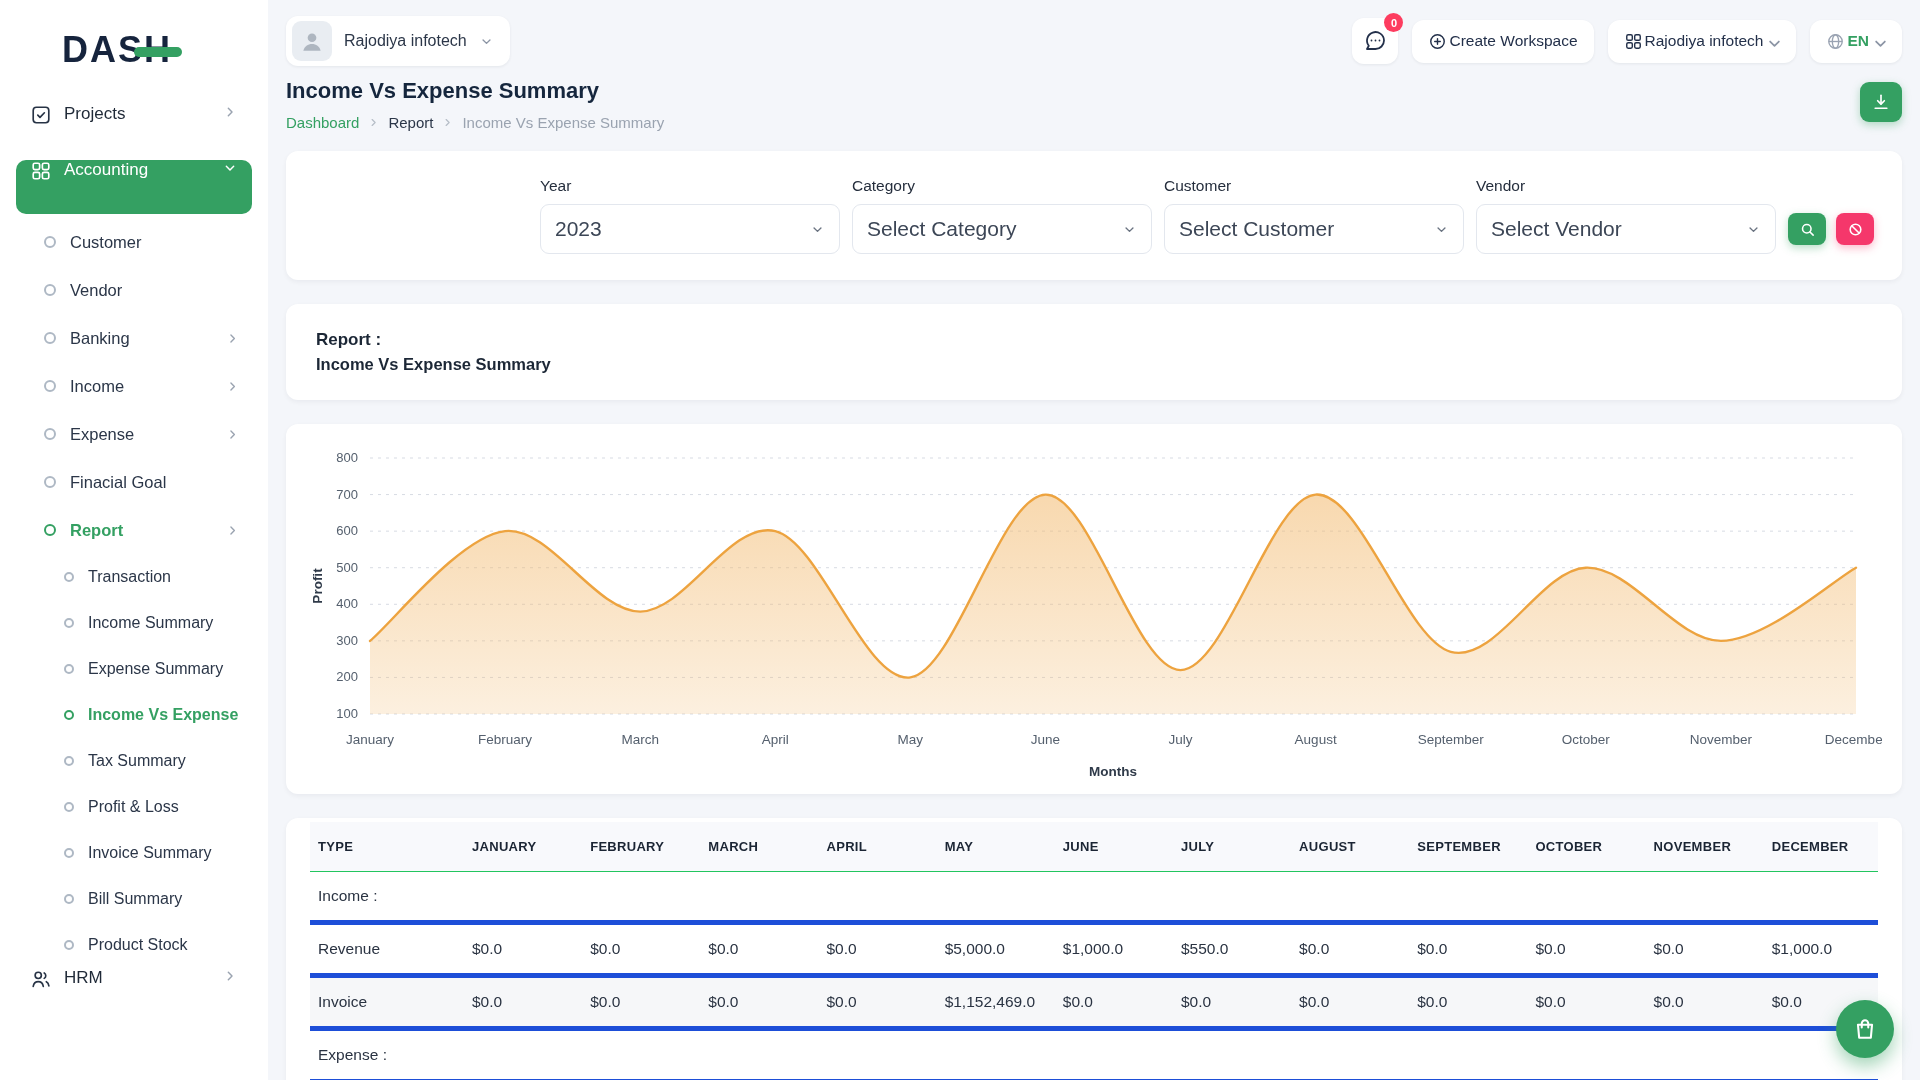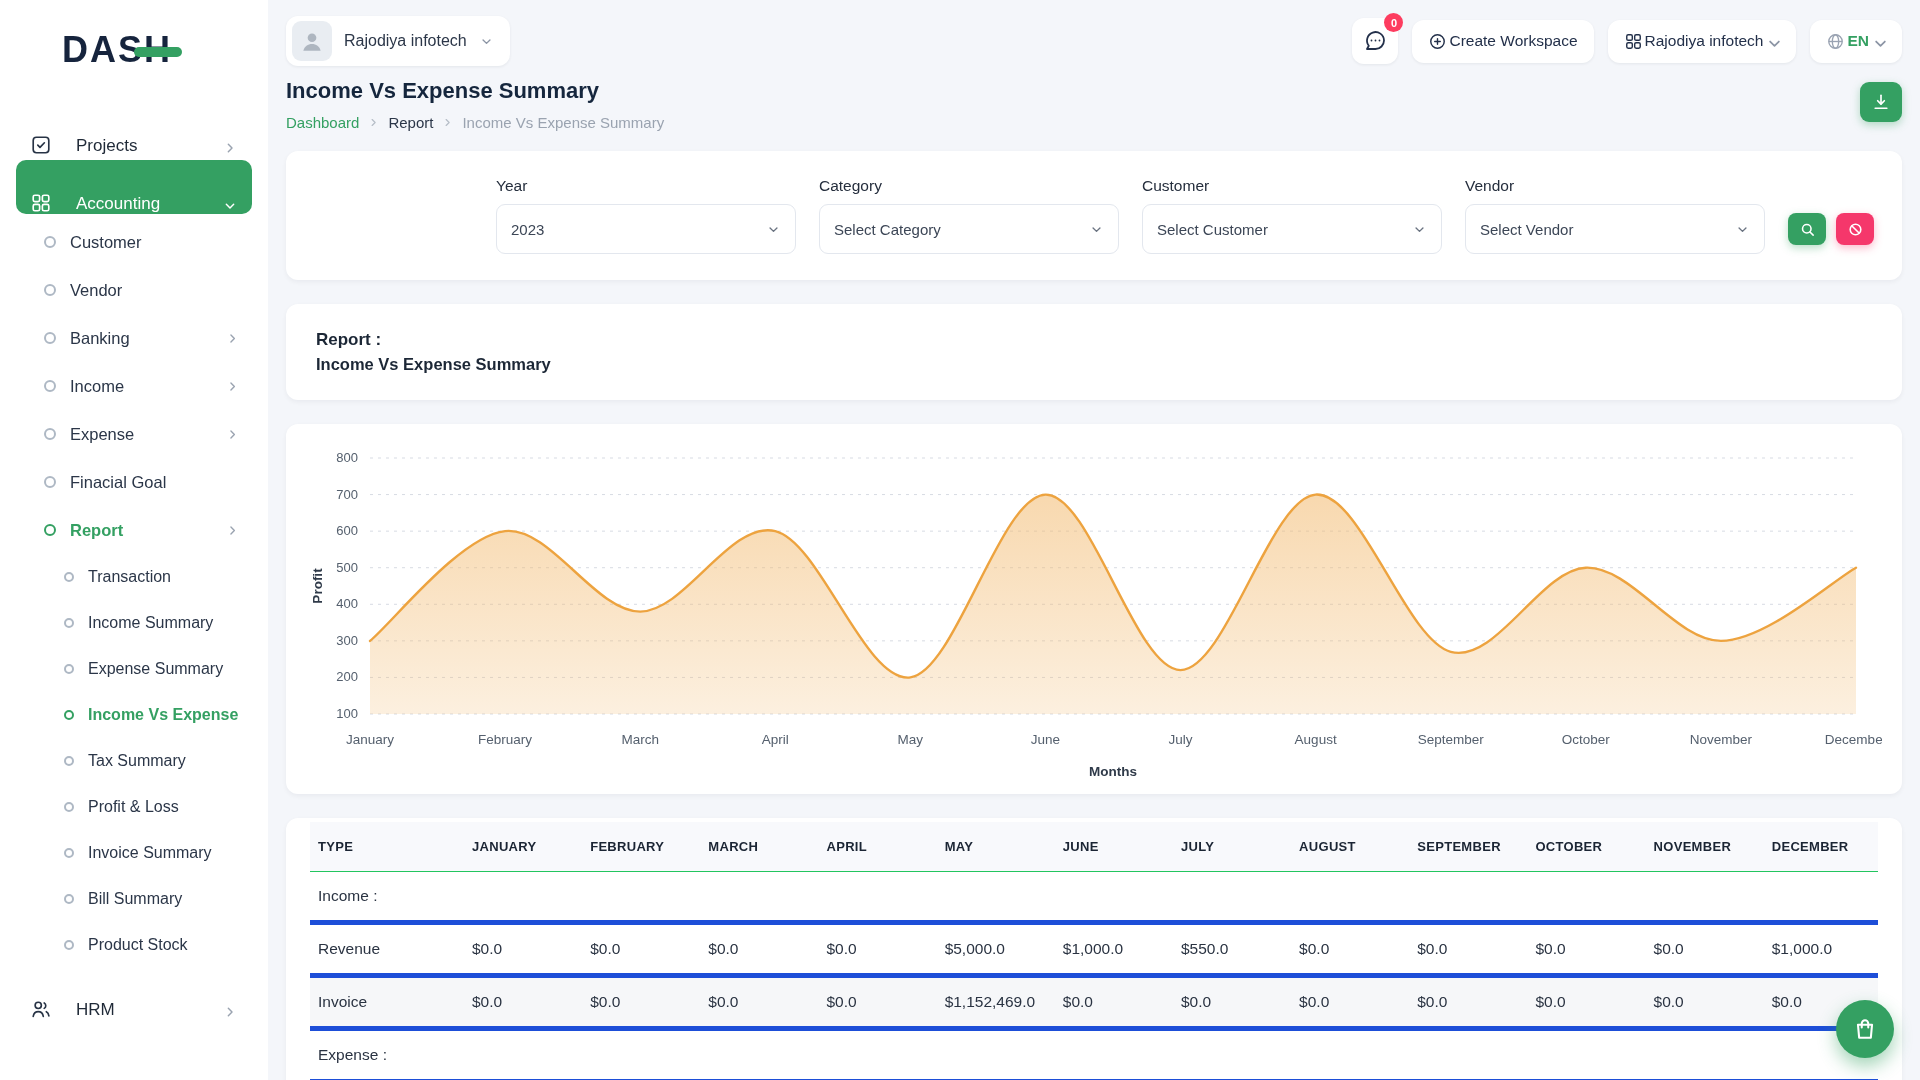--- a/index.html
+++ b/index.html
@@ -7,21 +7,21 @@
     font-family:"Liberation Sans","DejaVu Sans",sans-serif;color:#1f2937;font-size:16px}
   :root{--primary:#34a062;--pink:#f5376b;--badge:#fd3c5f}
 
   
   .sidebar{position:fixed;left:0;top:0;bottom:0;width:268px;background:#fff;
     padding:18px 16px;overflow:hidden;z-index:5}
   .logo{position:relative;height:64px;display:flex;align-items:center;padding-left:46px;margin-bottom:22px;cursor:pointer}
   .logo-text{font-size:36px;font-weight:800;letter-spacing:2px;color:#16243d}
   .logo-dash{position:absolute;left:118px;top:29px;width:48px;height:10px;border-radius:6px;background:var(--primary)}
   .menu{display:flex;flex-direction:column}
-  .mi{display:flex;align-items:flex-end;gap:24px;height:52px;padding:0 14px;border-radius:10px;cursor:pointer}
+  .mi{display:flex;align-items:flex-start;gap:12px;height:52px;padding:0 14px;border-radius:10px;cursor:pointer}
   .mi .ic{width:22px;height:22px;color:#273345;flex:none;display:flex}
   .mi .ic svg{width:100%;height:100%}
   .mi .lbl{font-size:17px;font-weight:500;color:#1f2937;white-space:nowrap}
   .mi .chev{margin-left:auto;width:16px;height:16px;color:#9aa3b0;display:flex}
   .mi .chev svg{width:100%;height:100%}
   .mi.active{background:var(--primary);height:54px;margin:4px 0}
   .mi.active .lbl,.mi.active .ic,.mi.active .chev{color:#fff}
   .mi2{display:flex;align-items:center;gap:14px;height:48px;padding:0 12px 0 28px;cursor:pointer}
   .mi2 .ring{width:12px;height:12px;border-radius:50%;border:2px solid #aeb8c4;flex:none}
   .mi2 .lbl{font-size:16.5px;color:#2b3648;white-space:nowrap}
@@ -67,25 +67,25 @@
   .crumb-sep svg{width:100%;height:100%}
   .dl-btn{width:42px;height:40px;border:none;border-radius:9px;background:var(--primary);
     display:flex;align-items:center;justify-content:center;cursor:pointer;
     box-shadow:0 3px 8px rgba(52,160,95,.35);margin-top:4px}
   .dl-btn svg{width:20px;height:20px}
 
   .card{background:#fff;border-radius:12px;box-shadow:0 2px 5px rgba(16,24,40,.05);margin-bottom:24px}
 
   
   .filter-card{padding:26px 28px}
-  .filter-fields{display:flex;justify-content:flex-end;align-items:flex-end;gap:23px}
+  .filter-fields{display:flex;justify-content:flex-end;align-items:flex-end;gap:12px}
   .field{display:flex;flex-direction:column;gap:9px;width:300px}
   .field label{font-size:15.5px;color:#252e3d}
   .sel{height:50px;border:1px solid #e3e7ee;border-radius:9px;background:#fff;display:flex;
-    align-items:center;justify-content:space-between;padding:0 14px;font-size:15px;
+    align-items:center;justify-content:space-between;padding:0 14px;font-size:21px;
     color:#3c4656;cursor:pointer}
   .sel-chev{width:15px;height:15px;color:#6b7482;display:flex}
   .sel-chev svg{width:100%;height:100%}
   .filter-actions{display:flex;gap:10px;margin-bottom:9px}
   .sq-btn{width:38px;height:32px;border:none;border-radius:8px;display:flex;align-items:center;
     justify-content:center;cursor:pointer}
   .sq-btn svg{width:17px;height:17px}
   .sq-btn.green{background:var(--primary);box-shadow:0 3px 8px rgba(52,160,95,.35)}
   .sq-btn.pink{background:var(--pink);box-shadow:0 3px 8px rgba(245,55,107,.35)}
 

